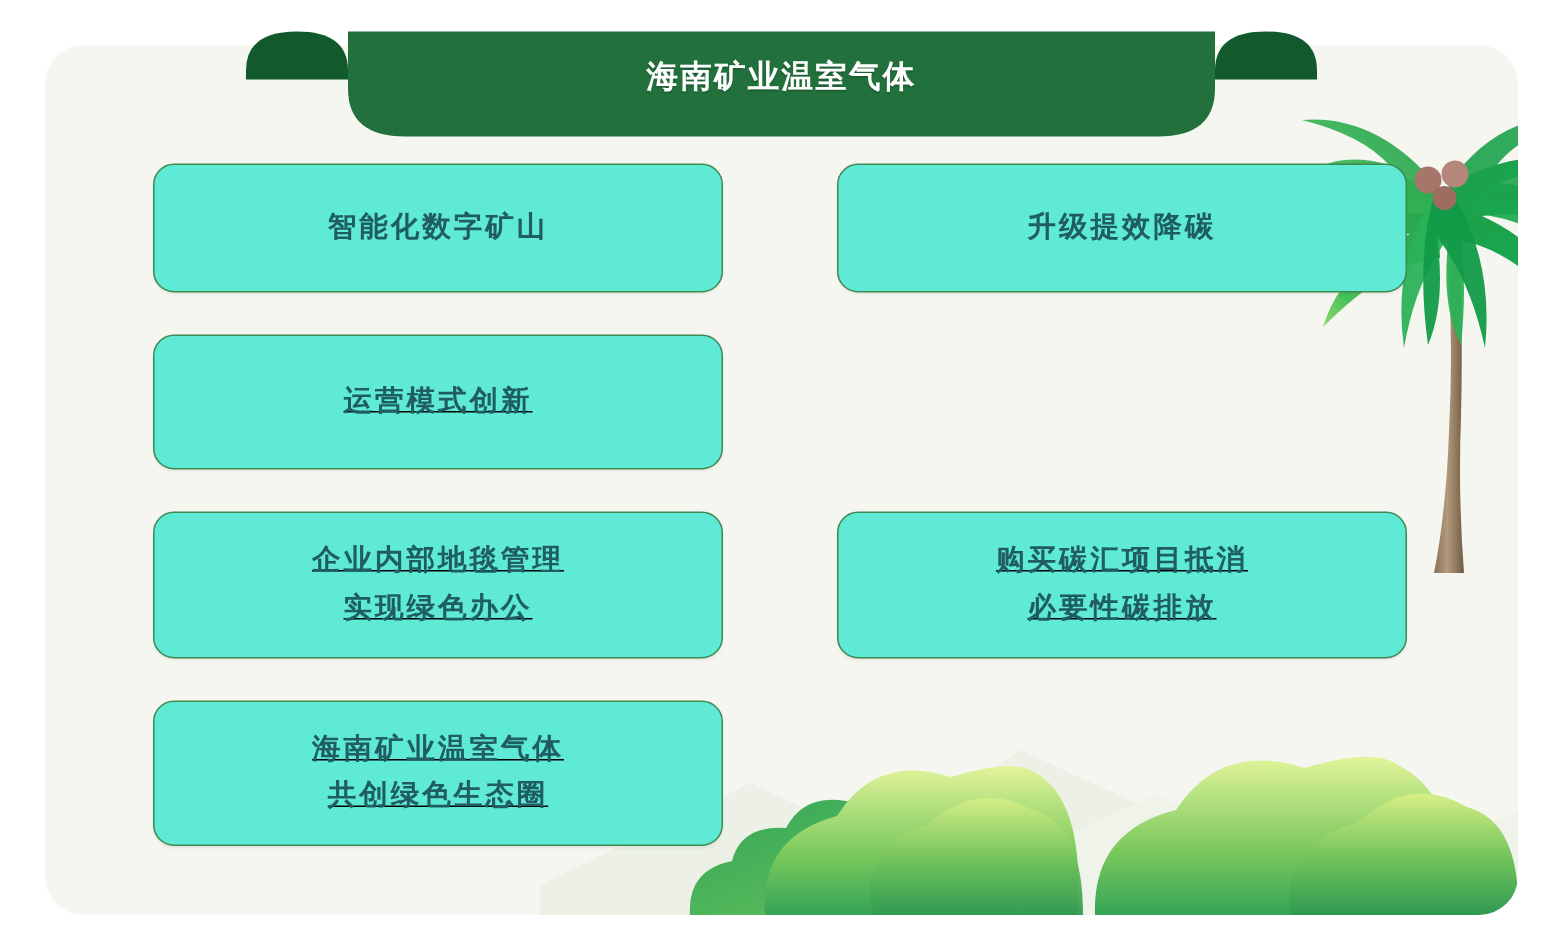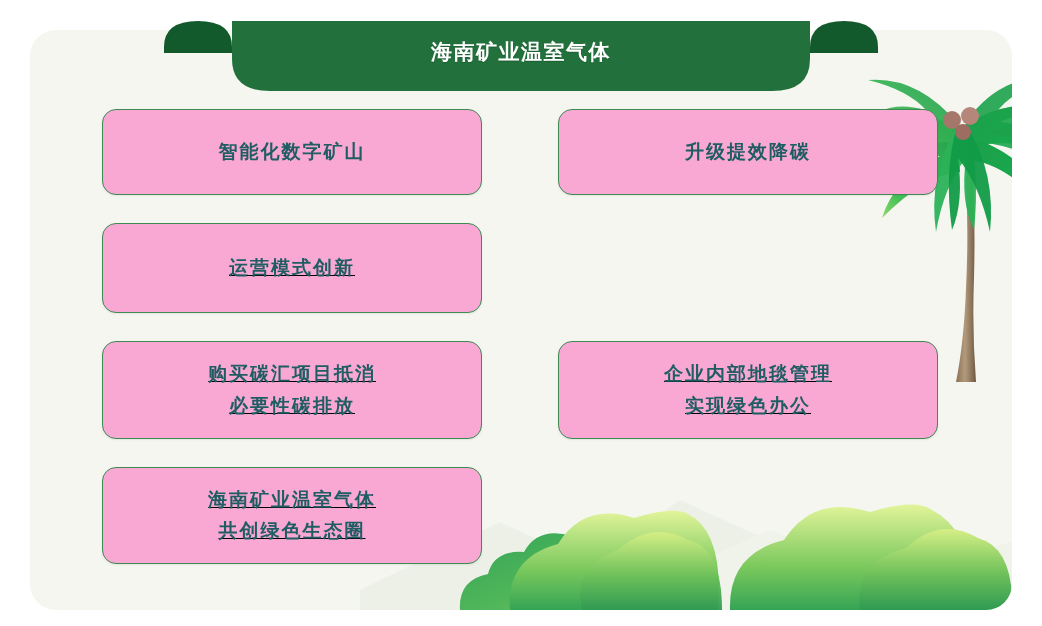--- a/index.html
+++ b/index.html
@@ -85,21 +85,21 @@
   }
   .row {
     display: flex;
     gap: 76px;
     margin-bottom: 28px;
   }
   .card {
     width: 380px;
     min-height: 86px;
     box-sizing: border-box;
-    background: #f9a8d4;
+    background: #5eead4;
     border: 1.6px solid #3f8a53;
     border-radius: 14px;
     display: flex;
     flex-direction: column;
     align-items: center;
     justify-content: center;
     gap: 8px;
     box-shadow: 0 1px 2px rgba(60,100,60,.10);
     padding: 20px 8px;
   }
@@ -206,26 +206,26 @@
       </div>
 
       <div class="row">
         <div class="card tall">
           <div class="card-line">运营模式创新</div>
         </div>
       </div>
 
       <div class="row">
         <div class="card tall">
+          <div class="card-line">企业内部地毯管理</div>
+          <div class="card-line">实现绿色办公</div>
+        </div>
+        <div class="card tall">
           <div class="card-line">购买碳汇项目抵消</div>
           <div class="card-line">必要性碳排放</div>
-        </div>
-        <div class="card tall">
-          <div class="card-line">企业内部地毯管理</div>
-          <div class="card-line">实现绿色办公</div>
         </div>
       </div>
 
       <div class="row">
         <div class="card tall">
           <div class="card-line">海南矿业温室气体</div>
           <div class="card-line">共创绿色生态圈</div>
         </div>
         <div class="card-spacer"></div>
       </div>

